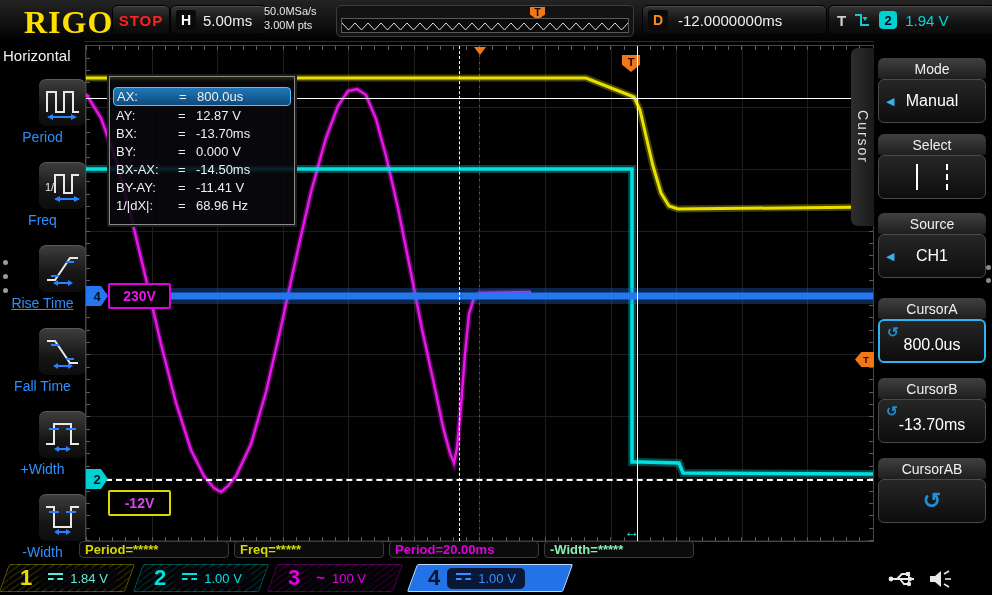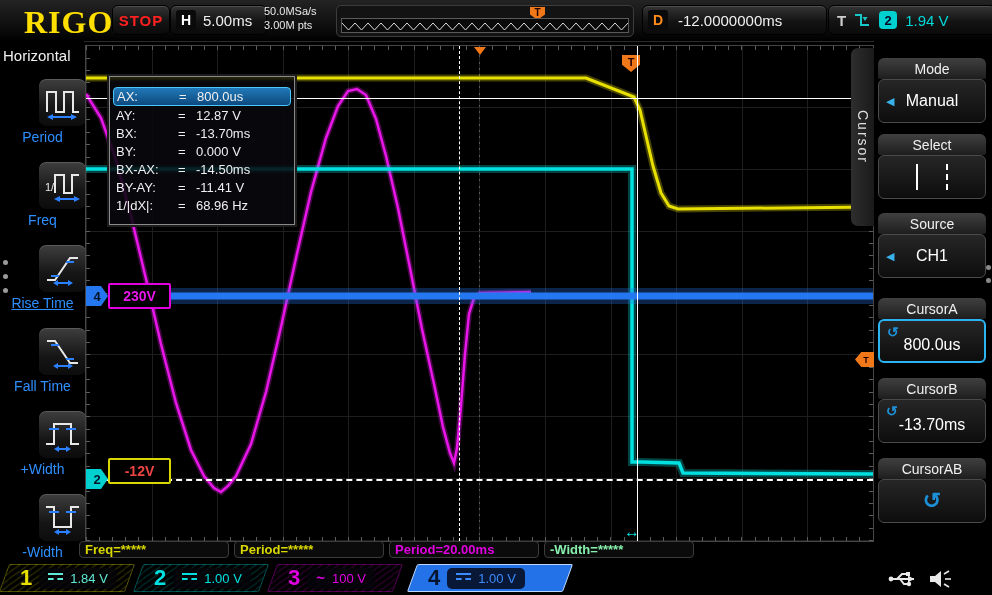--- a/index.html
+++ b/index.html
@@ -270,21 +270,21 @@
     <div class="abs cur-a-arrow">↔</div>
 
     <div class="abs ctr-tri"></div>
     <div class="abs t-pent" style="left:536px;top:9px;width:18px;height:17px;font-size:11px;line-height:14px;">T</div>
     <div class="abs t-pent-left" style="right:-1px;top:306px;width:16px;height:15px;">T</div>
 
     <div class="abs badge" style="left:0;top:240px;background:#2577f0;">4</div>
     <div class="abs badge" style="left:0;top:423px;background:#00d0d0;">2</div>
 
     <div class="abs lvl-label" style="left:22px;top:237px;border:2px solid #e000e0;color:#e816e8;">230V</div>
-    <div class="abs lvl-label" style="left:22px;top:412px;border:2px solid #d8d800;color:#ef4444;">-12V</div>
+    <div class="abs lvl-label" style="left:22px;top:444px;border:2px solid #d8d800;color:#d946ef;">-12V</div>
 
     <div class="cbox abs">
       <div class="cbox-row hl">
         <span class="cl">AX:</span>
         <span class="ce">=</span>
         <span class="cv">800.0us</span>
       </div>
       <div class="cbox-row">
         <span class="cl">AY:</span>
         <span class="ce">=</span>
@@ -355,22 +355,22 @@
       <span class="rot-big">↺</span>
     </div>
 
     <div class="abs side-dots" style="left:112px;top:216px;">
       <span></span>
         <span></span>
     </div>
   </div>
 
   <div class="abs measurebar">
+    <div class="mbox" style="color: rgb(216, 216, 0);">Period=*****</div>
     <div class="mbox" style="color: rgb(216, 216, 0);">Freq=*****</div>
-    <div class="mbox" style="color: rgb(216, 216, 0);">Period=*****</div>
     <div class="mbox" style="color: rgb(224, 0, 224);">Period=20.00ms</div>
     <div class="mbox" style="color: #86efac;">-Width=*****</div>
   </div>
 
   <div class="abs chbar">
     <div class="chseg" style="left:4px;width:126px;">
       <div class="seg-bg" style="border: 1px solid rgba(232, 224, 0, 0.333); background: repeating-linear-gradient(135deg, rgba(232, 224, 0, 0.15) 0px, rgba(232, 224, 0, 0.15) 2px, transparent 2px, transparent 6px);"></div>
       <span class="seg-num" style="color: rgb(232, 224, 0);">1</span>
       <span class="seg-box" style="color: #5eead4;">
         <span class="dc-icon"></span>

